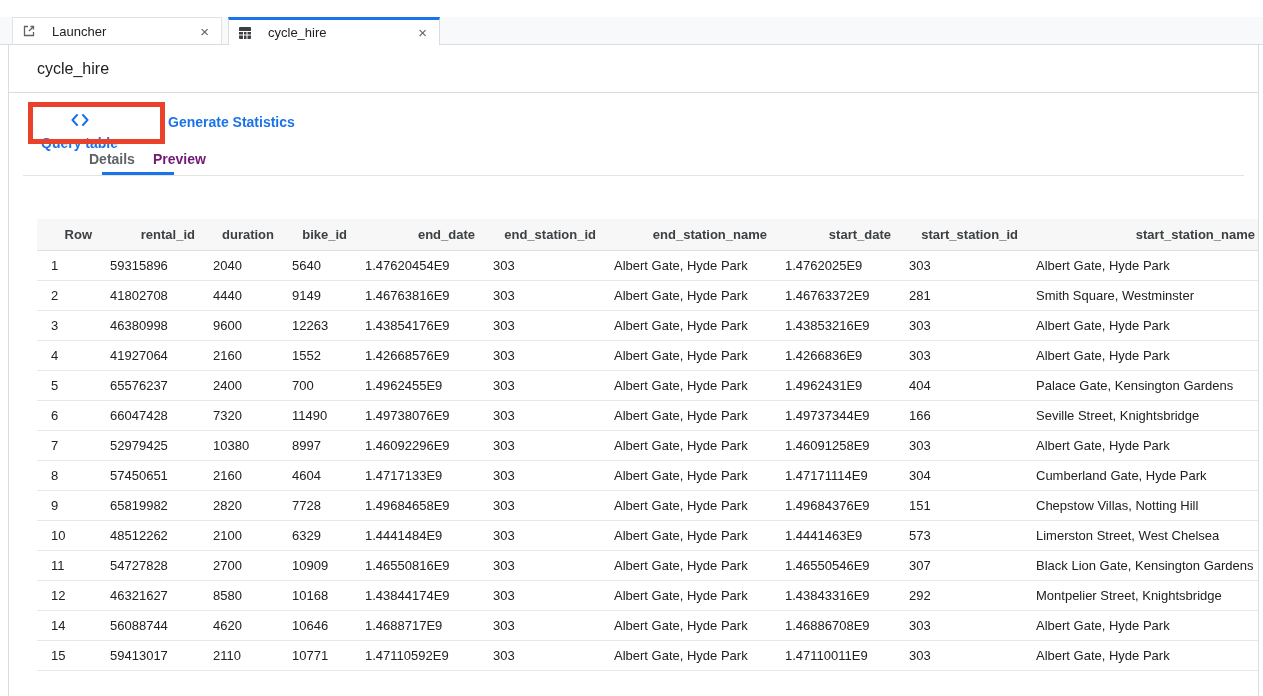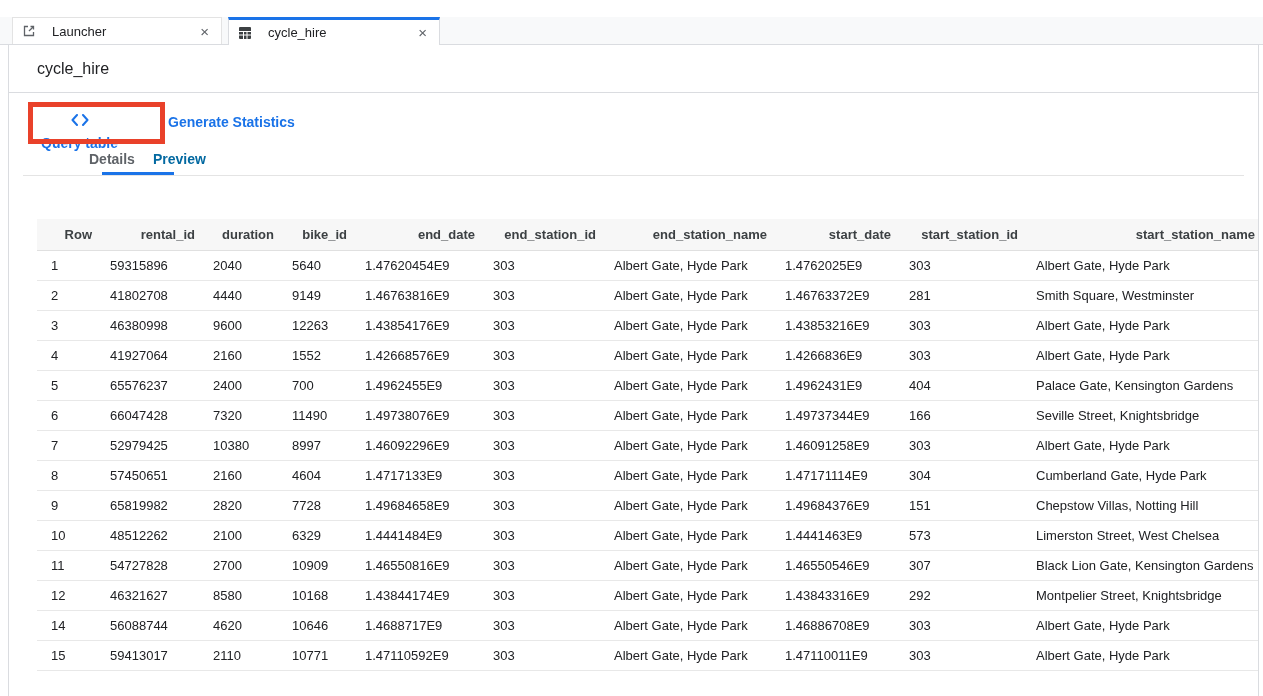--- a/index.html
+++ b/index.html
@@ -34,21 +34,21 @@
 
   .link-btn { position:absolute; display:flex; align-items:center; gap:9px;
               font-size:14px; font-weight:bold; color:#1a73e8; cursor:pointer;
               height:22px; white-space:nowrap;flex-direction:column; }
   .query-btn { left:32px; top:69px; }
   .genstats-btn { left:159px; top:69px; }
 
   .subtab { position:absolute; top:106px; font-size:14px; font-weight:bold;
             cursor:pointer;margin-left:40px; }
   .subtab-details { left:40px; color:#5f6368; }
-  .subtab-preview { left:104px; color:#0369a1; }
+  .subtab-preview { left:104px; color:#701a75; }
   .subtab-underline { position:absolute; left:93px; top:127px; width:72px; height:3px;
                       background:#1a73e8; }
   .subtab-rule { position:absolute; left:14px; right:14px; top:130px; height:1px;
                  background:#e4e4e4; }
 
   
   table.data { position:absolute; left:28px; top:174px; width:1222px;
                border-collapse:collapse; table-layout:fixed; }
   table.data th { height:31px; background:#f7f7f7; border-bottom:1px solid #e0e0e0;
                   font-size:13px; font-weight:bold; color:#3c4043; text-align:right;

